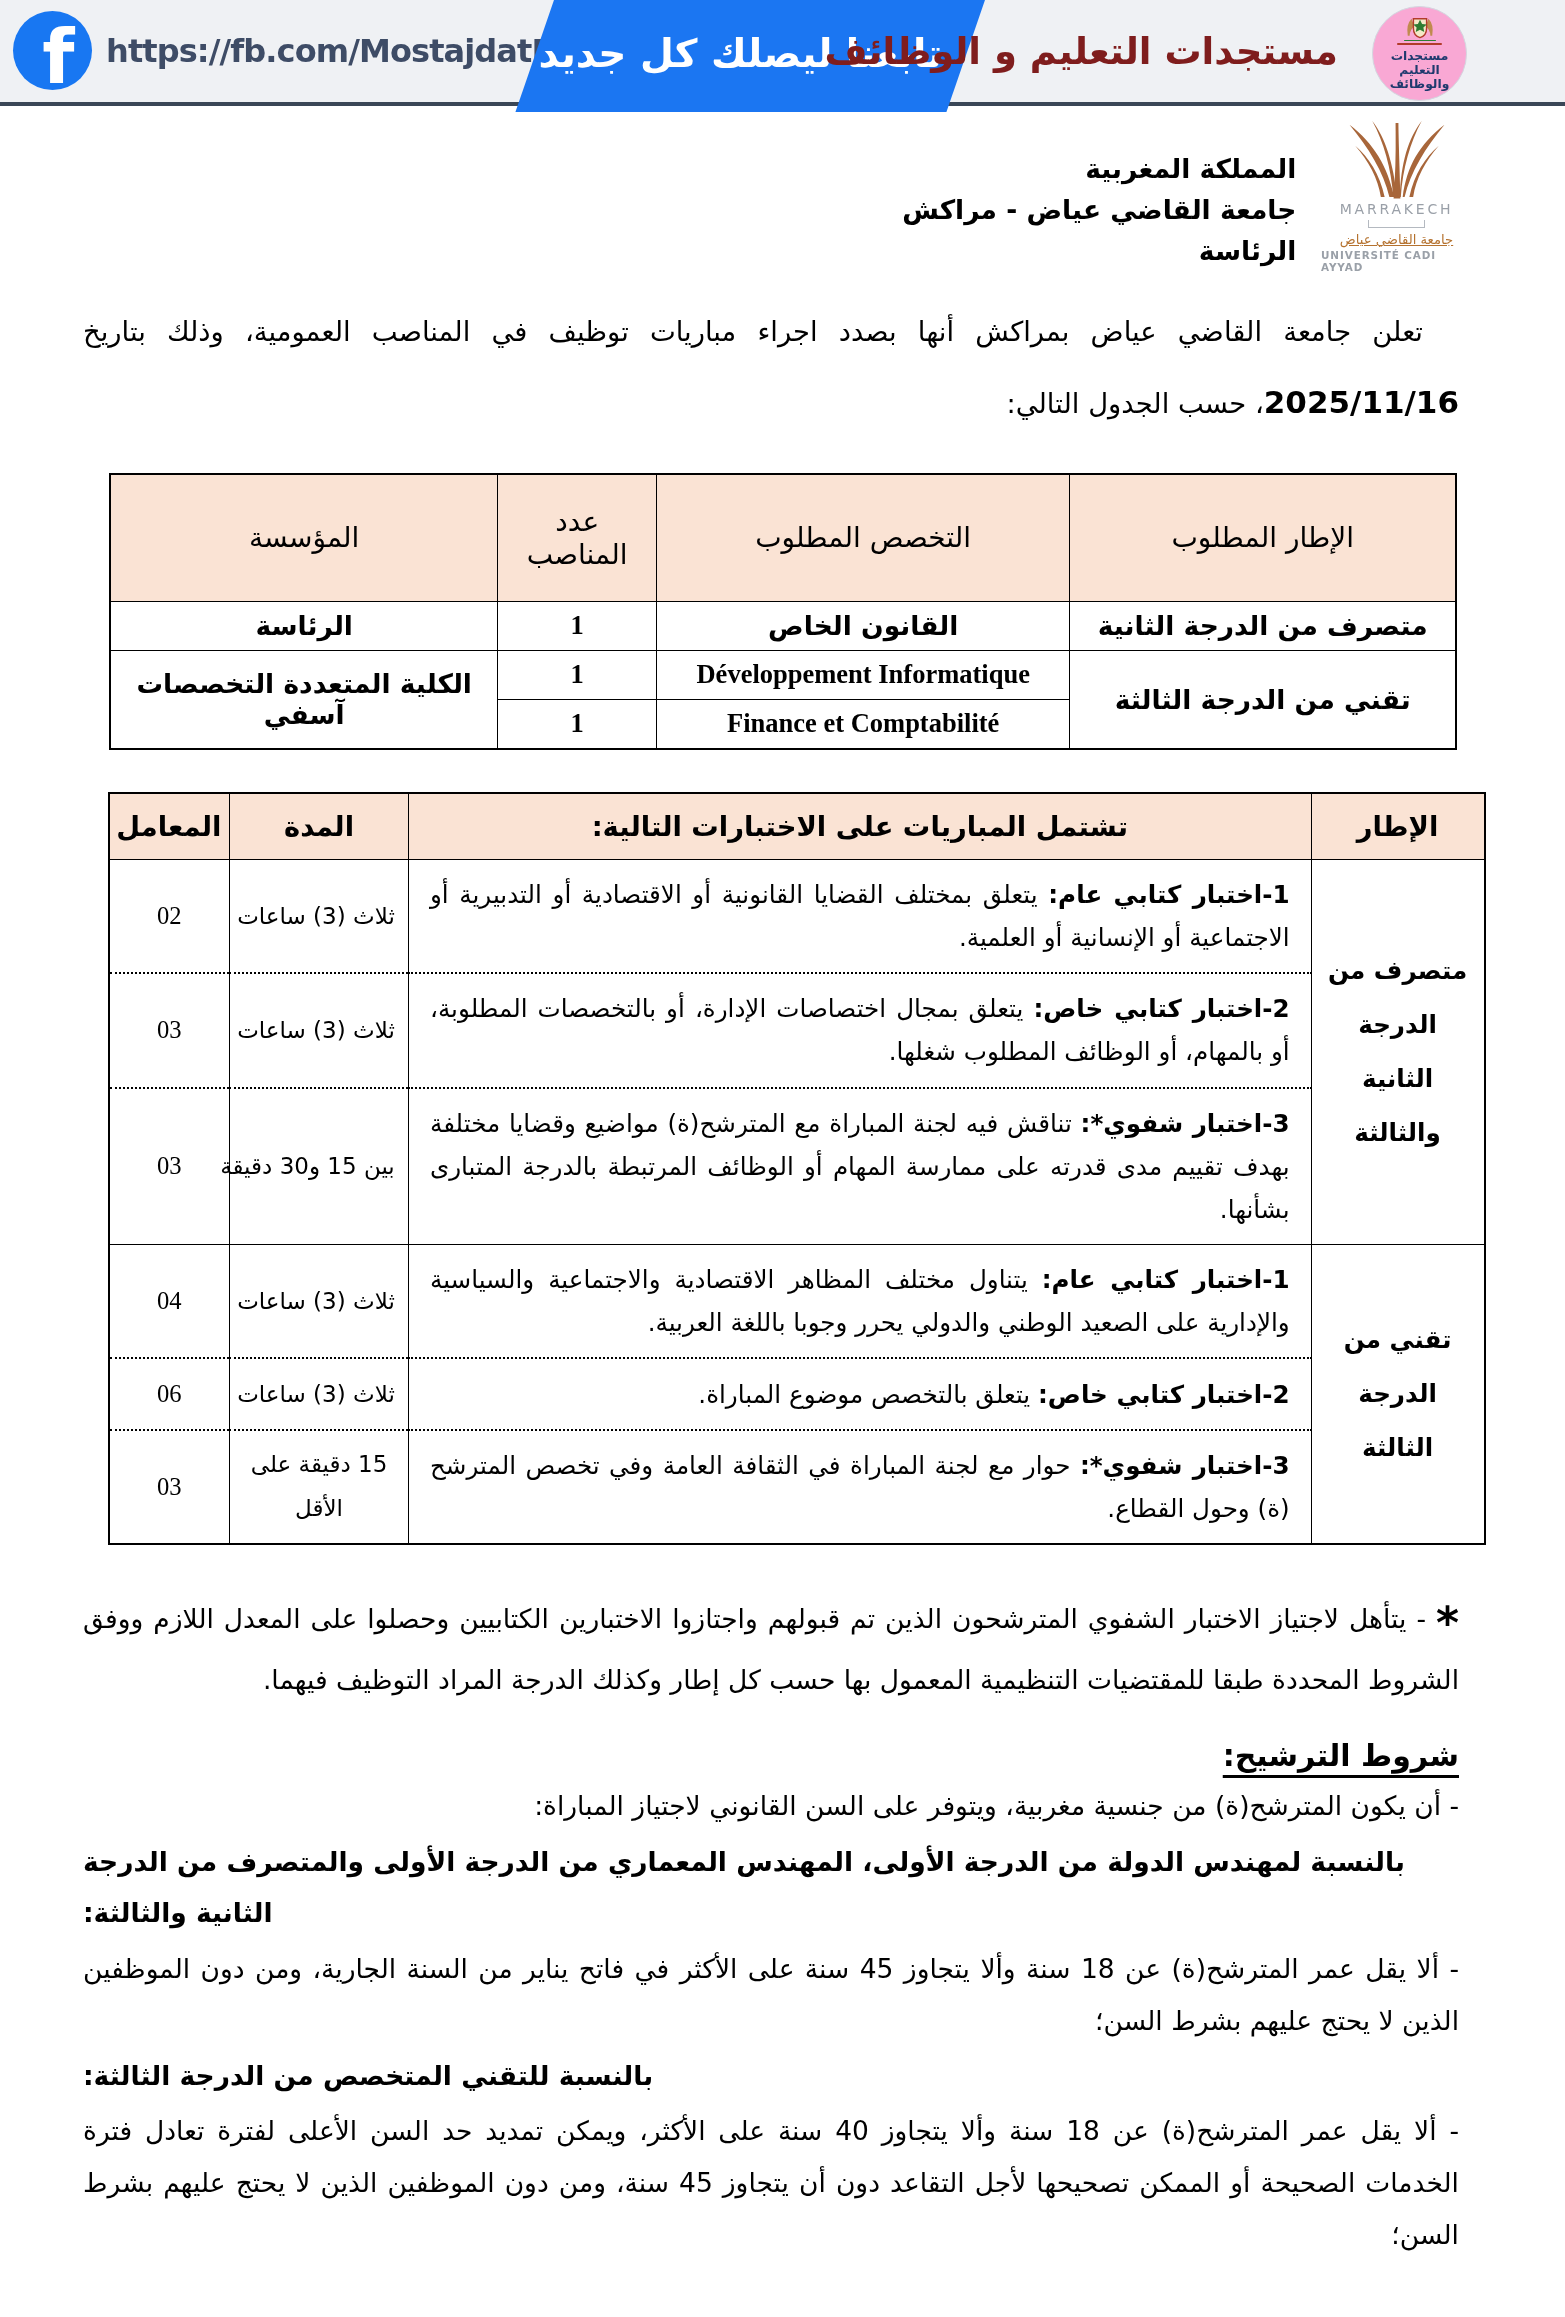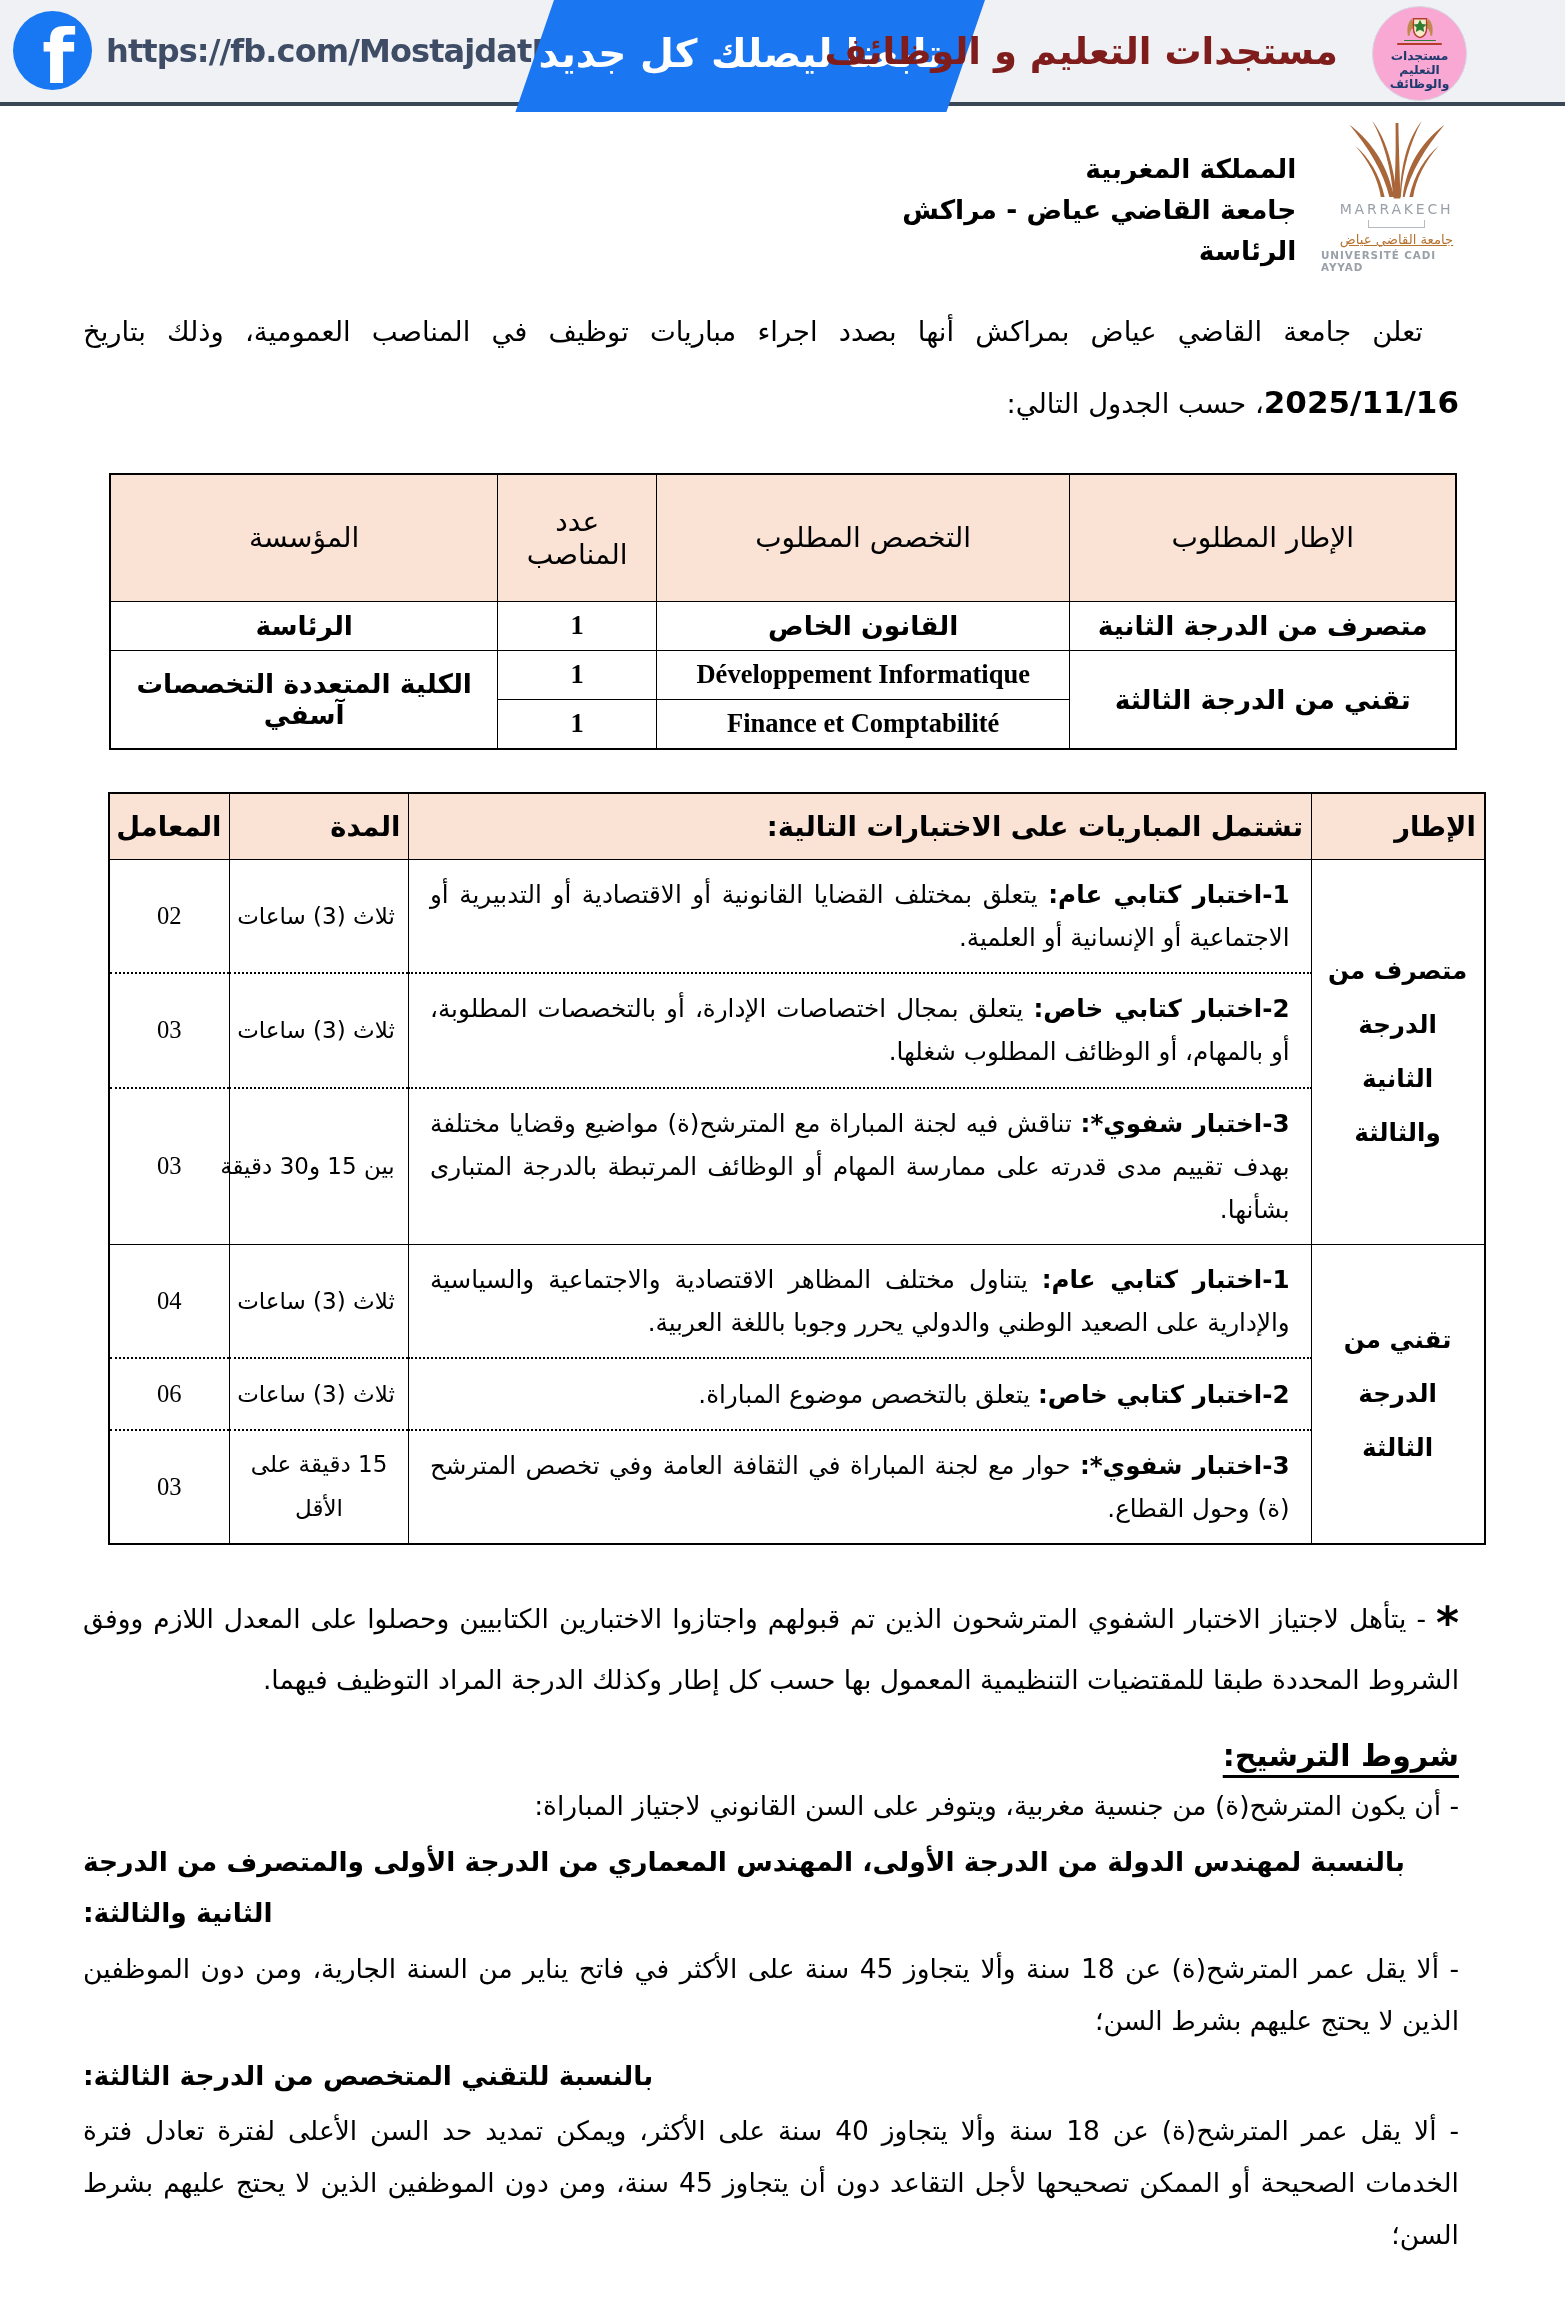--- a/index.html
+++ b/index.html
@@ -47,21 +47,21 @@
   .intro .date{font-size:31px;font-weight:bold;}
   
   table{border-collapse:collapse;table-layout:fixed;}
   .t1{width:1348px;margin:32px 1.9px 0 0;border:2.8px solid #000;}
   .t1 th,.t1 td{border:1.9px solid #000;text-align:center;vertical-align:middle;}
   .t1 th{background:#fae3d4;font-size:28px;font-weight:normal;padding:30px 7.6px;}
   .t1 td{font-size:26.5px;font-weight:bold;padding:8.5px 7.6px;}
   .latin{font-family:"Liberation Serif",serif;font-size:29px;font-weight:normal;}
   .t2{width:1378px;margin:42px -26.5px 0 0;border:2.8px solid #000;}
   .t2 th,.t2 td{border:1.9px solid #000;vertical-align:middle;}
-  .t2 th{background:#fae3d4;font-size:27.4px;font-weight:bold;text-align:right;padding:17px 7.6px;}
+  .t2 th{background:#fae3d4;font-size:27.4px;font-weight:bold;text-align:center;padding:17px 7.6px;}
   .t2 td{font-size:24.6px;padding:11.4px 13.2px;}
   .t2 td.test{text-align:justify;line-height:1.75;padding:13.2px 21px;}
   .t2 td.test .lead{font-weight:bold;}
   .t2 td.dur,.t2 td.coef{text-align:center;}
   .t2 td.dur{white-space:nowrap;font-size:23px;}
   .t2 td.dur.wrap{white-space:normal;line-height:1.9;}
   .t2 td.framework{font-weight:bold;text-align:center;font-size:24.6px;line-height:2.2;}
   .t2 tr.dotted td{border-top:2.8px dotted #000;}
   
   .footnote{margin-top:44px;font-size:26.5px;line-height:2.3;text-align:justify;}

